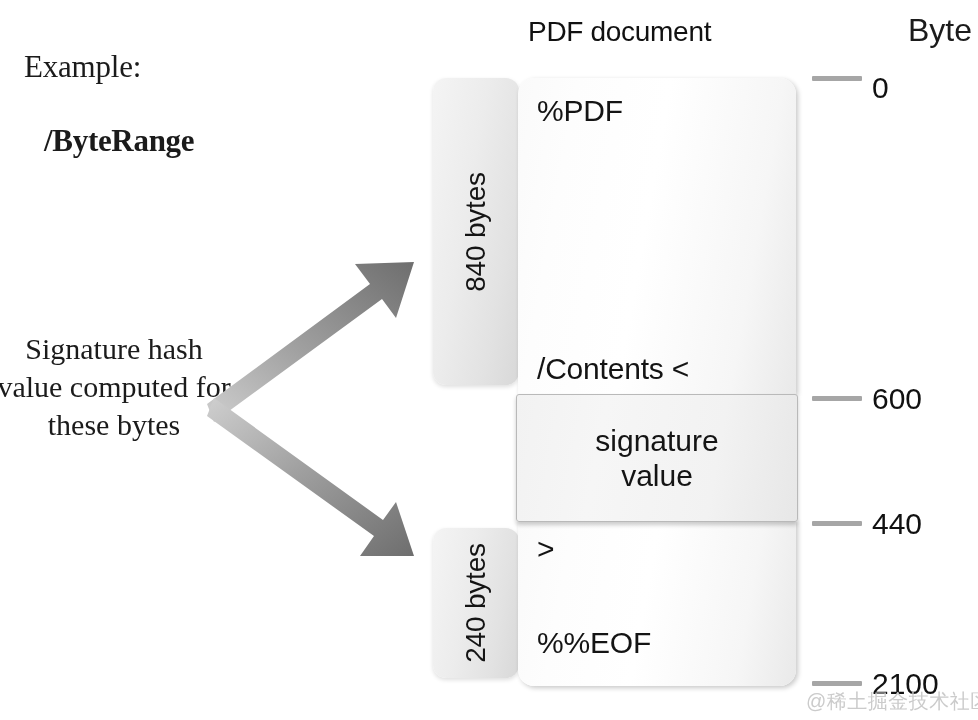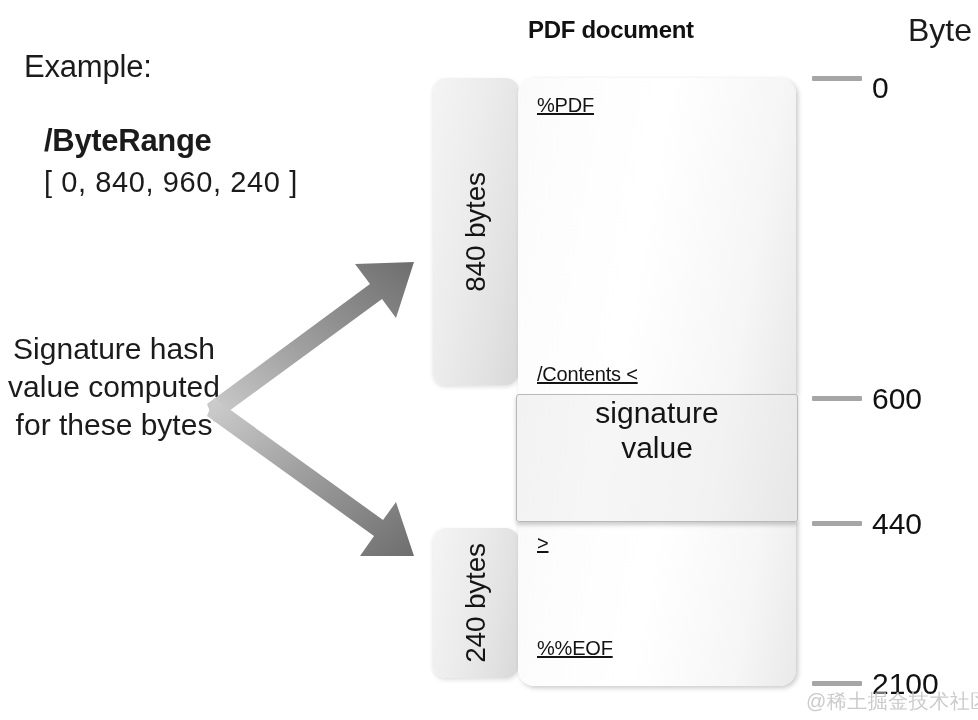--- a/index.html
+++ b/index.html
@@ -18,20 +18,21 @@
     background: #ffffff;
     overflow: hidden;
   }
 
   
   .left-text {
     position: absolute;
     color: #1b1b1b;
     line-height: 1.12;
     white-space: nowrap;
+    font-family: Liberation Serif, serif;
   }
   #example-label {
     left: 24px;
     top: 50px;
     font-size: 31px;
     letter-spacing: -0.2px;
   }
   #byterange-key {
     left: 44px;
     top: 124px;
@@ -64,22 +65,22 @@
     width: 978px;
     height: 720px;
     pointer-events: none;
   }
 
   
   #pdf-title {
     position: absolute;
     left: 528px;
     top: 16px;
-    font-size: 24px;
-    font-weight: bold;
+    font-size: 28px;
+    font-weight: normal;
     color: #111111;
     letter-spacing: -0.3px;
     white-space: nowrap;
   }
   #byte-axis-title {
     position: absolute;
     left: 864px;
     top: 12px;
     font-size: 32px;
     color: #1b1b1b;
@@ -126,36 +127,35 @@
     top: 394px;
     height: 126px;
     left: 516px;
     width: 280px;
     border: 1px solid #b9b9b9;
     border-radius: 3px;
     background: linear-gradient(100deg,#f2f2f2 0%, #f6f6f6 30%, #f2f2f2 70%, #e7e7e7 100%);
     box-shadow: 0 3px 4px rgba(0,0,0,0.20);
     z-index: 4;
     display: flex;
-    align-items: flex-start;
+    align-items: center;
     justify-content: center;
   }
   #doc-bottom {
     top: 520px;
     height: 166px;
     border-radius: 0 0 16px 16px;
   }
   .doc-text {
     position: absolute;
     left: 19px;
-    font-size: 20px;
+    font-size: 30px;
     color: #141414;
     white-space: nowrap;
     letter-spacing: -0.2px;
-    text-decoration: underline;
   }
   #text-pdf-header { top: 16px; }
   #text-contents   { bottom: 8px; }
   #text-gt         { top: 12px; }
   #text-eof        { bottom: 26px; margin-top: 15px; }
   #sig-label {
     text-align: center;
     font-size: 30px;
     line-height: 1.18;
     color: #141414;
@@ -193,21 +193,20 @@
 </style>
 </head>
 <body>
 
 <div id="canvas">
 
   <div class="left-text" id="example-label">Example:</div>
 
   <div class="left-text" id="byterange-key">/ByteRange</div>
 
-  <div class="left-text" id="byterange-value">[ 0, 840, 960, 240 ]</div>
 
   <div class="left-text" id="hash-note">Signature hash value computed for these bytes</div>
 
   <svg id="arrow-layer" viewBox="0 0 978 720" xmlns="http://www.w3.org/2000/svg">
     <defs>
       <linearGradient id="gradUp" x1="0" y1="1" x2="1" y2="0">
         <stop offset="0%" stop-color="#cfcfcf"></stop>
         <stop offset="45%" stop-color="#a0a0a0"></stop>
         <stop offset="100%" stop-color="#6e6e6e"></stop>
       </linearGradient>

